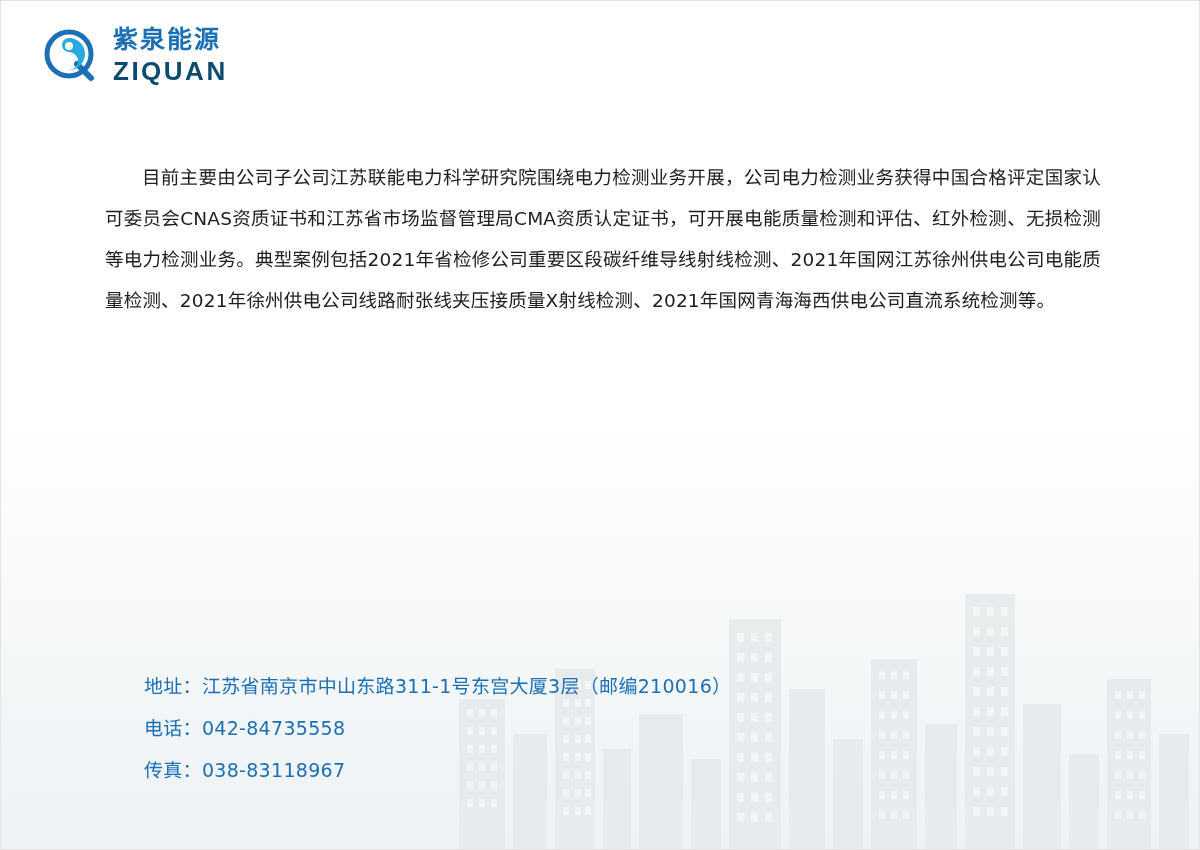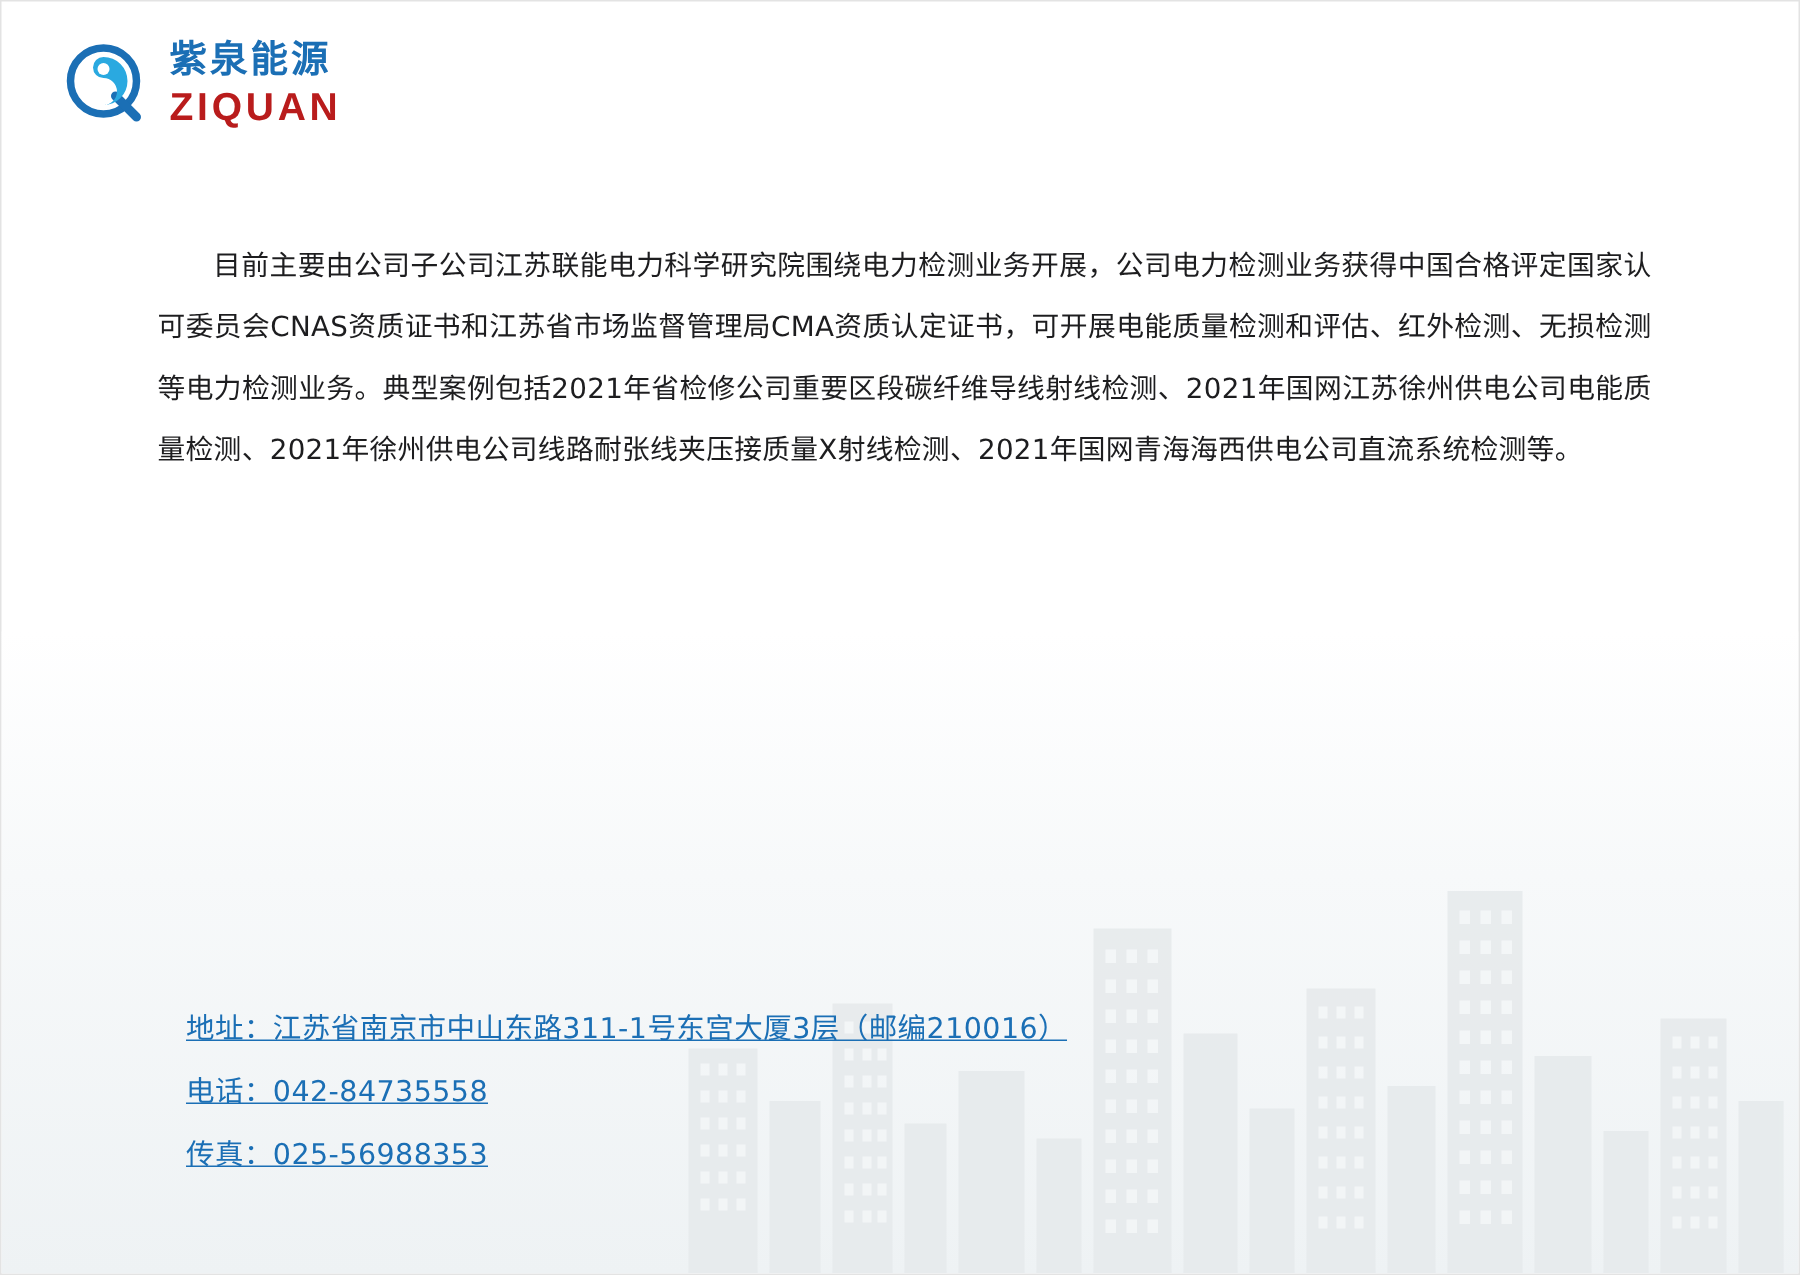--- a/index.html
+++ b/index.html
@@ -49,21 +49,21 @@
   .logo-cn {
     font-size: 25px;
     font-weight: bold;
     color: #1b6fb5;
     letter-spacing: 2px;
     font-family: "DejaVu Sans", "Liberation Sans", sans-serif;
   }
   .logo-en {
     font-size: 26px;
     font-weight: bold;
-    color: #b91c1c;
+    color: #0c4a6e;
     letter-spacing: 2.5px;
     margin-top: 6px;
     font-family: "Liberation Sans", sans-serif;
   }
 
   
   .content {
     position: absolute;
     top: 140px;
     left: 88px;
@@ -95,25 +95,24 @@
     right: 0;
     bottom: 0;
     width: 760px;
     height: 300px;
     opacity: 0.85;
   }
 
   
   .contact {
     position: absolute;
-    left: 123px;
+    left: 143px;
     bottom: 58px;
     color: #1b6fb5;
     font-family: "DejaVu Sans", "Liberation Sans", sans-serif;
-    text-decoration: underline;
   }
   .contact-line {
     font-size: 19px;
     line-height: 42px;
     white-space: nowrap;
     letter-spacing: 0.3px;
   }
 </style>
 </head>
 <body>
@@ -321,17 +320,17 @@
           <rect x="676" y="262" width="6" height="8"></rect>
             <rect x="688" y="262" width="6" height="8"></rect>
             <rect x="700" y="262" width="6" height="8"></rect>
         </g>
       </g>
     </svg>
 
     <div class="contact">
       <div class="contact-line">地址：江苏省南京市中山东路311-1号东宫大厦3层（邮编210016）</div>
       <div class="contact-line">电话：042-84735558</div>
-      <div class="contact-line">传真：025-56988353</div>
+      <div class="contact-line">传真：038-83118967</div>
     </div>
   </div>
 
 </div>
 
 </body></html>

